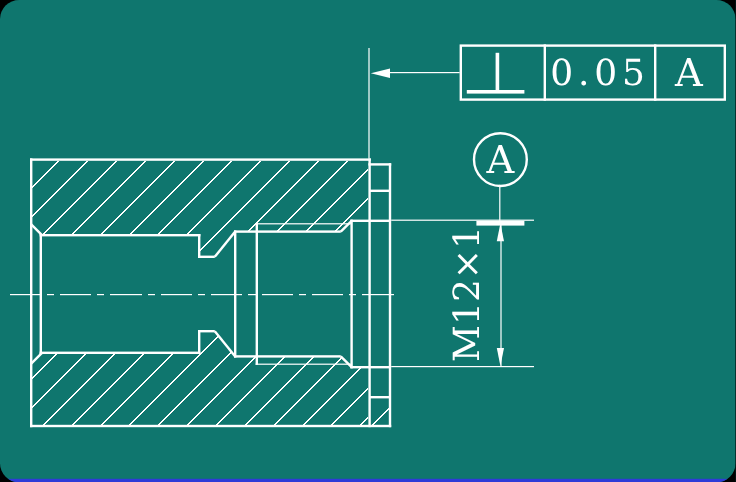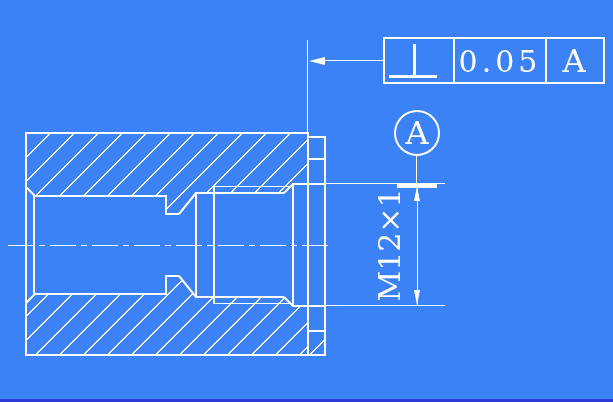--- a/index.html
+++ b/index.html
@@ -13,21 +13,21 @@
   .txt{position:absolute;color:#fff;text-align:center;}
   .arrow{position:absolute;width:0;height:0;}
   .circle{position:absolute;border:2px solid #fff;border-radius:50%;color:#fff;
           display:flex;align-items:center;justify-content:center;}
   svg{position:absolute;left:0;top:0;}
   .bottombar{position:absolute;left:0;bottom:0;width:613px;height:3px;}
 </style>
 </head>
 <body>
 
-<div class="canvas" style="background: #3b82f6;">
+<div class="canvas" style="background: #0f766e; border-radius: 16px;">
 
   <div class="hatch" style="left:26px;top:134px;width:281px;height:81px;
        clip-path:polygon(0px 0px,281px 0px,281px 50px,267px 50px,257px 59px,170px 59px,152px 80px,140px 80px,140px 62px,9px 62px,1px 53px,0px 53px);"></div>
   <div class="hatch" style="left:26px;top:245px;width:281px;height:111px;
        clip-path:polygon(0px 58px,1px 58px,9px 49px,140px 49px,140px 31px,152px 31px,170px 52px,257px 52px,267px 61px,281px 61px,281px 111px,0px 111px);"></div>
   <div class="hatch" style="left:309px;top:332px;width:16px;height:23px;"></div>
 
   <div class="ln" style="left:25px;top:132px;width:284px;height:2px;"></div>
   <div class="ln" style="left:307px;top:136px;width:19px;height:2px;"></div>
   <div class="ln" style="left:25px;top:132px;width:2px;height:224px;"></div>

